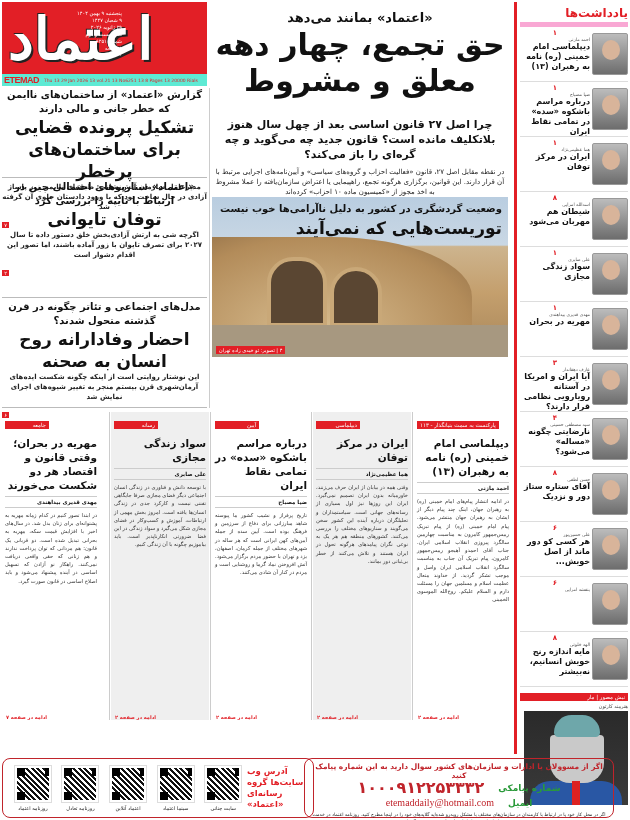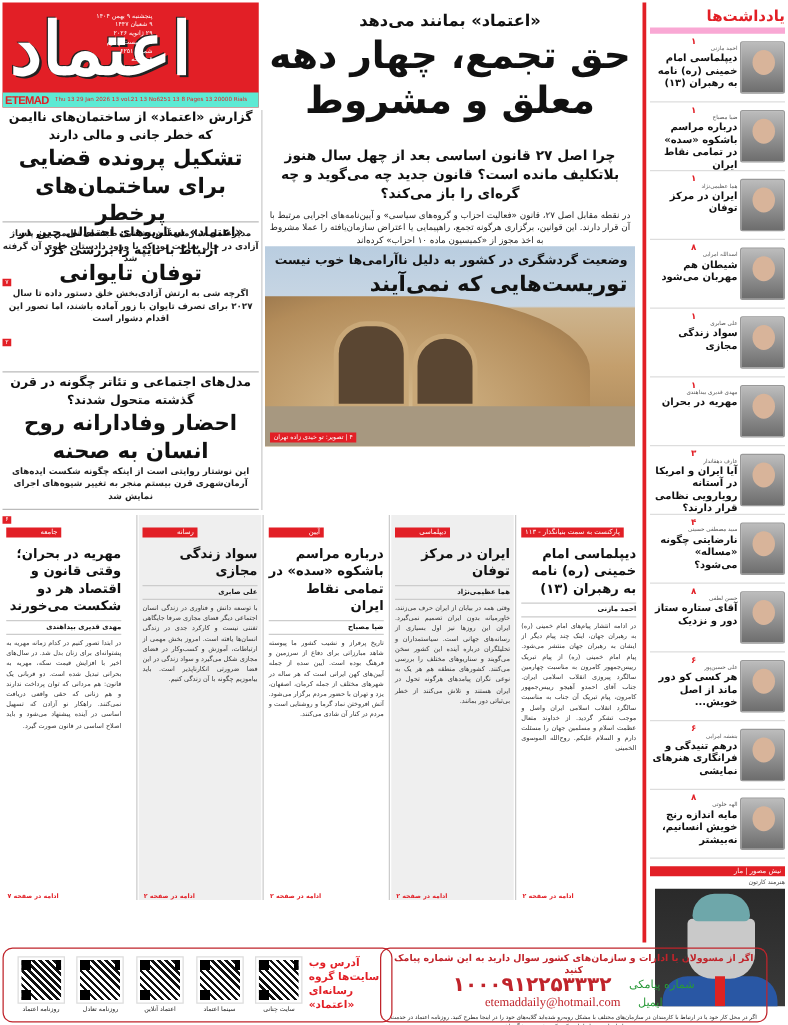--- a/index.html
+++ b/index.html
@@ -58,21 +58,21 @@
 .col .au{font-size:5.5px;font-weight:bold;border-top:1px solid #ccc;border-bottom:1px solid #ccc;padding:2px 0;margin:4px 0 3px}
 .col .bd{font-size:5.2px;line-height:8.2px;color:#333;text-align:justify}
 .col .cont{font-size:5px;color:#e21f26;font-weight:bold;position:absolute;bottom:0;left:4px}
 .col.shade{background:#efefef}
 .vrule{top:412px;width:1px;height:308px;background:#ccc}
 
 .fbox{top:758px;height:60px;border:1.5px solid #c0242b;border-radius:8px}
 #fright{left:304px;width:310px;text-align:center;padding:3px 6px}
 #fright .q{font-size:7.5px;font-weight:bold;color:#c0242b}
 #fright .row{display:flex;justify-content:center;align-items:center;gap:14px;height:15px}
-#fright .lbl{font-size:9px;font-weight:normal;color:#2a9a3a}
+#fright .lbl{font-size:9px;font-weight:bold;color:#2a9a3a}
 #fright .num{font-size:16px;font-weight:bold;color:#c0242b;font-family:"DejaVu Sans",sans-serif;letter-spacing:1px}
 #fright .mail{font-family:"Liberation Serif",serif;font-size:10px;color:#c0242b}
 #fright .note{font-size:4.6px;line-height:6.5px;color:#222;margin-top:2px}
 #fleft{left:2px;width:312px;display:flex;align-items:center;padding:3px 6px}
 #fleft .hd{width:60px;font-size:8.5px;font-weight:bold;color:#e21f26;text-align:left;line-height:11px}
 #fleft .qrs{flex:1;display:flex;justify-content:space-around}
 .qr{display:flex;flex-direction:column;align-items:center}
 .qr .code{width:36px;height:36px;background:
  linear-gradient(90deg,#000 0 8px,transparent 8px 28px,#000 28px) top/100% 8px no-repeat,
  linear-gradient(90deg,#000 0 8px,transparent 8px) bottom/100% 8px no-repeat,
@@ -224,21 +224,20 @@
       <div class="pg">۶</div>
       <div class="au">علی حسین‌پور</div>
       <div class="tt">هر کسی کو دور ماند از اصل خویش...</div>
     </div>
       </div>
       <div class="nitem">
         <div class="ph"></div>
     <div class="tx">
       <div class="pg">۶</div>
       <div class="au">بنفشه امرایی</div>
-      <div class="tt">درهم تنیدگی و فرانگاری هنرهای نمایشی</div>
     </div>
       </div>
       <div class="nitem">
         <div class="ph"></div>
     <div class="tx">
       <div class="pg">۸</div>
       <div class="au">الهه خلوتی</div>
       <div class="tt">مایه اندازه رنج خویش انسانیم، نه‌بیشتر</div>
     </div>
       </div>

